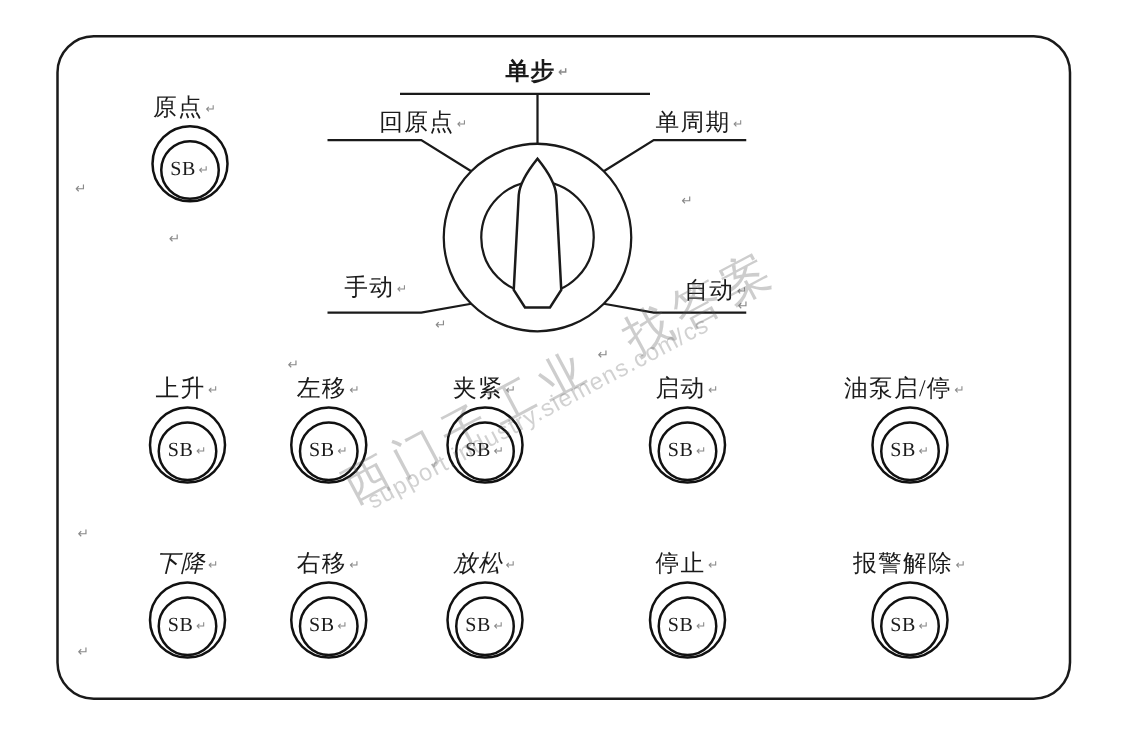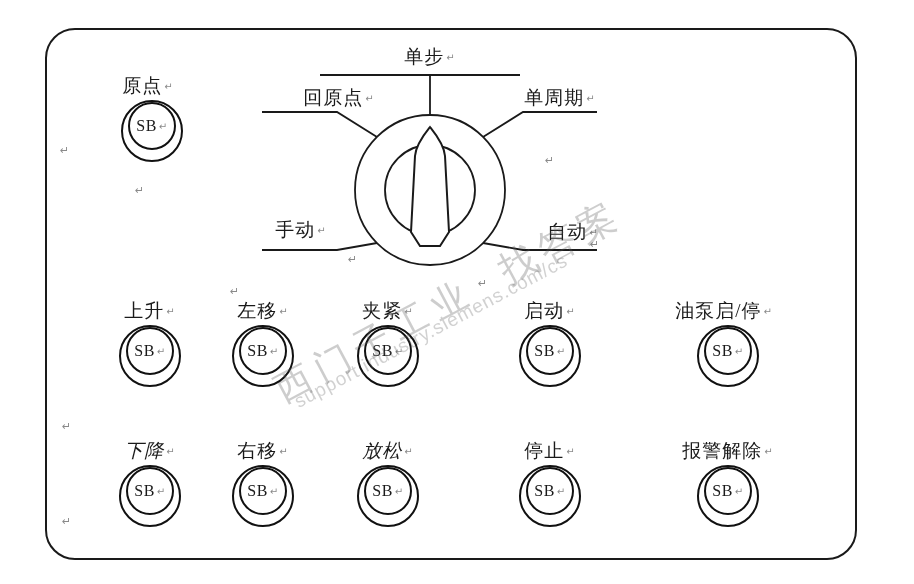--- a/index.html
+++ b/index.html
@@ -11,21 +11,21 @@
     position:absolute;left:45px;top:28px;width:808px;height:528px;
     border:2px solid #1a1a1a;border-radius:30px;background:#fff;z-index:1;
   }
   .lbl{
     position:absolute;transform:translate(-50%,-50%);
     font-size:19px;white-space:nowrap;z-index:4;letter-spacing:1px;
   }
   .btn{
     position:absolute;width:58px;height:58px;transform:translate(-50%,-50%);
     border:2px solid #111;border-radius:50%;background:#fff;
-    display:flex;align-items:flex-start;justify-content:center;z-index:4;
+    display:flex;align-items:flex-end;justify-content:center;z-index:4;
   }
   .btn .inner{
     width:44px;height:44px;border:2px solid #111;border-radius:50%;
     display:flex;align-items:center;justify-content:center;
     font-size:16px;letter-spacing:.5px;
   }
   .mark{
     font-family:"DejaVu Sans",sans-serif;font-size:10px;color:#8a8a8a;
     margin-left:2px;vertical-align:2px;
   }
@@ -57,21 +57,21 @@
     <circle cx="190" cy="150" r="75"></circle>
     <circle cx="190" cy="150" r="45"></circle>
     <polyline points="22,72 97,72 137,97"></polyline>
     <polyline points="357,72 283,72 243,97"></polyline>
     <polyline points="22,210 97,210 137,203"></polyline>
     <polyline points="357,210 283,210 243,203"></polyline>
     <path d="M190,87 C186,92 176,104 175,116 L171,192 L180,206 L200,206 L209,192 L205,116 C204,104 194,92 190,87 Z" fill="#ffffff" stroke-width="2"></path>
   </g>
 </svg>
 
-<div class="lbl" style="left:430px;top:57px;">
+<div class="lbl" style="left:430px;top:57px;font-weight:bold;">
   <span>单步</span><span class="mark">↵</span>
 </div>
 <div class="lbl" style="left:301px;top:98px;margin-left:38px;">
   <span>回原点</span><span class="mark">↵</span>
 </div>
 <div class="lbl" style="left:560px;top:98px;">
   <span>单周期</span><span class="mark">↵</span>
 </div>
 <div class="lbl" style="left:301px;top:230px;">
   <span>手动</span><span class="mark">↵</span>

